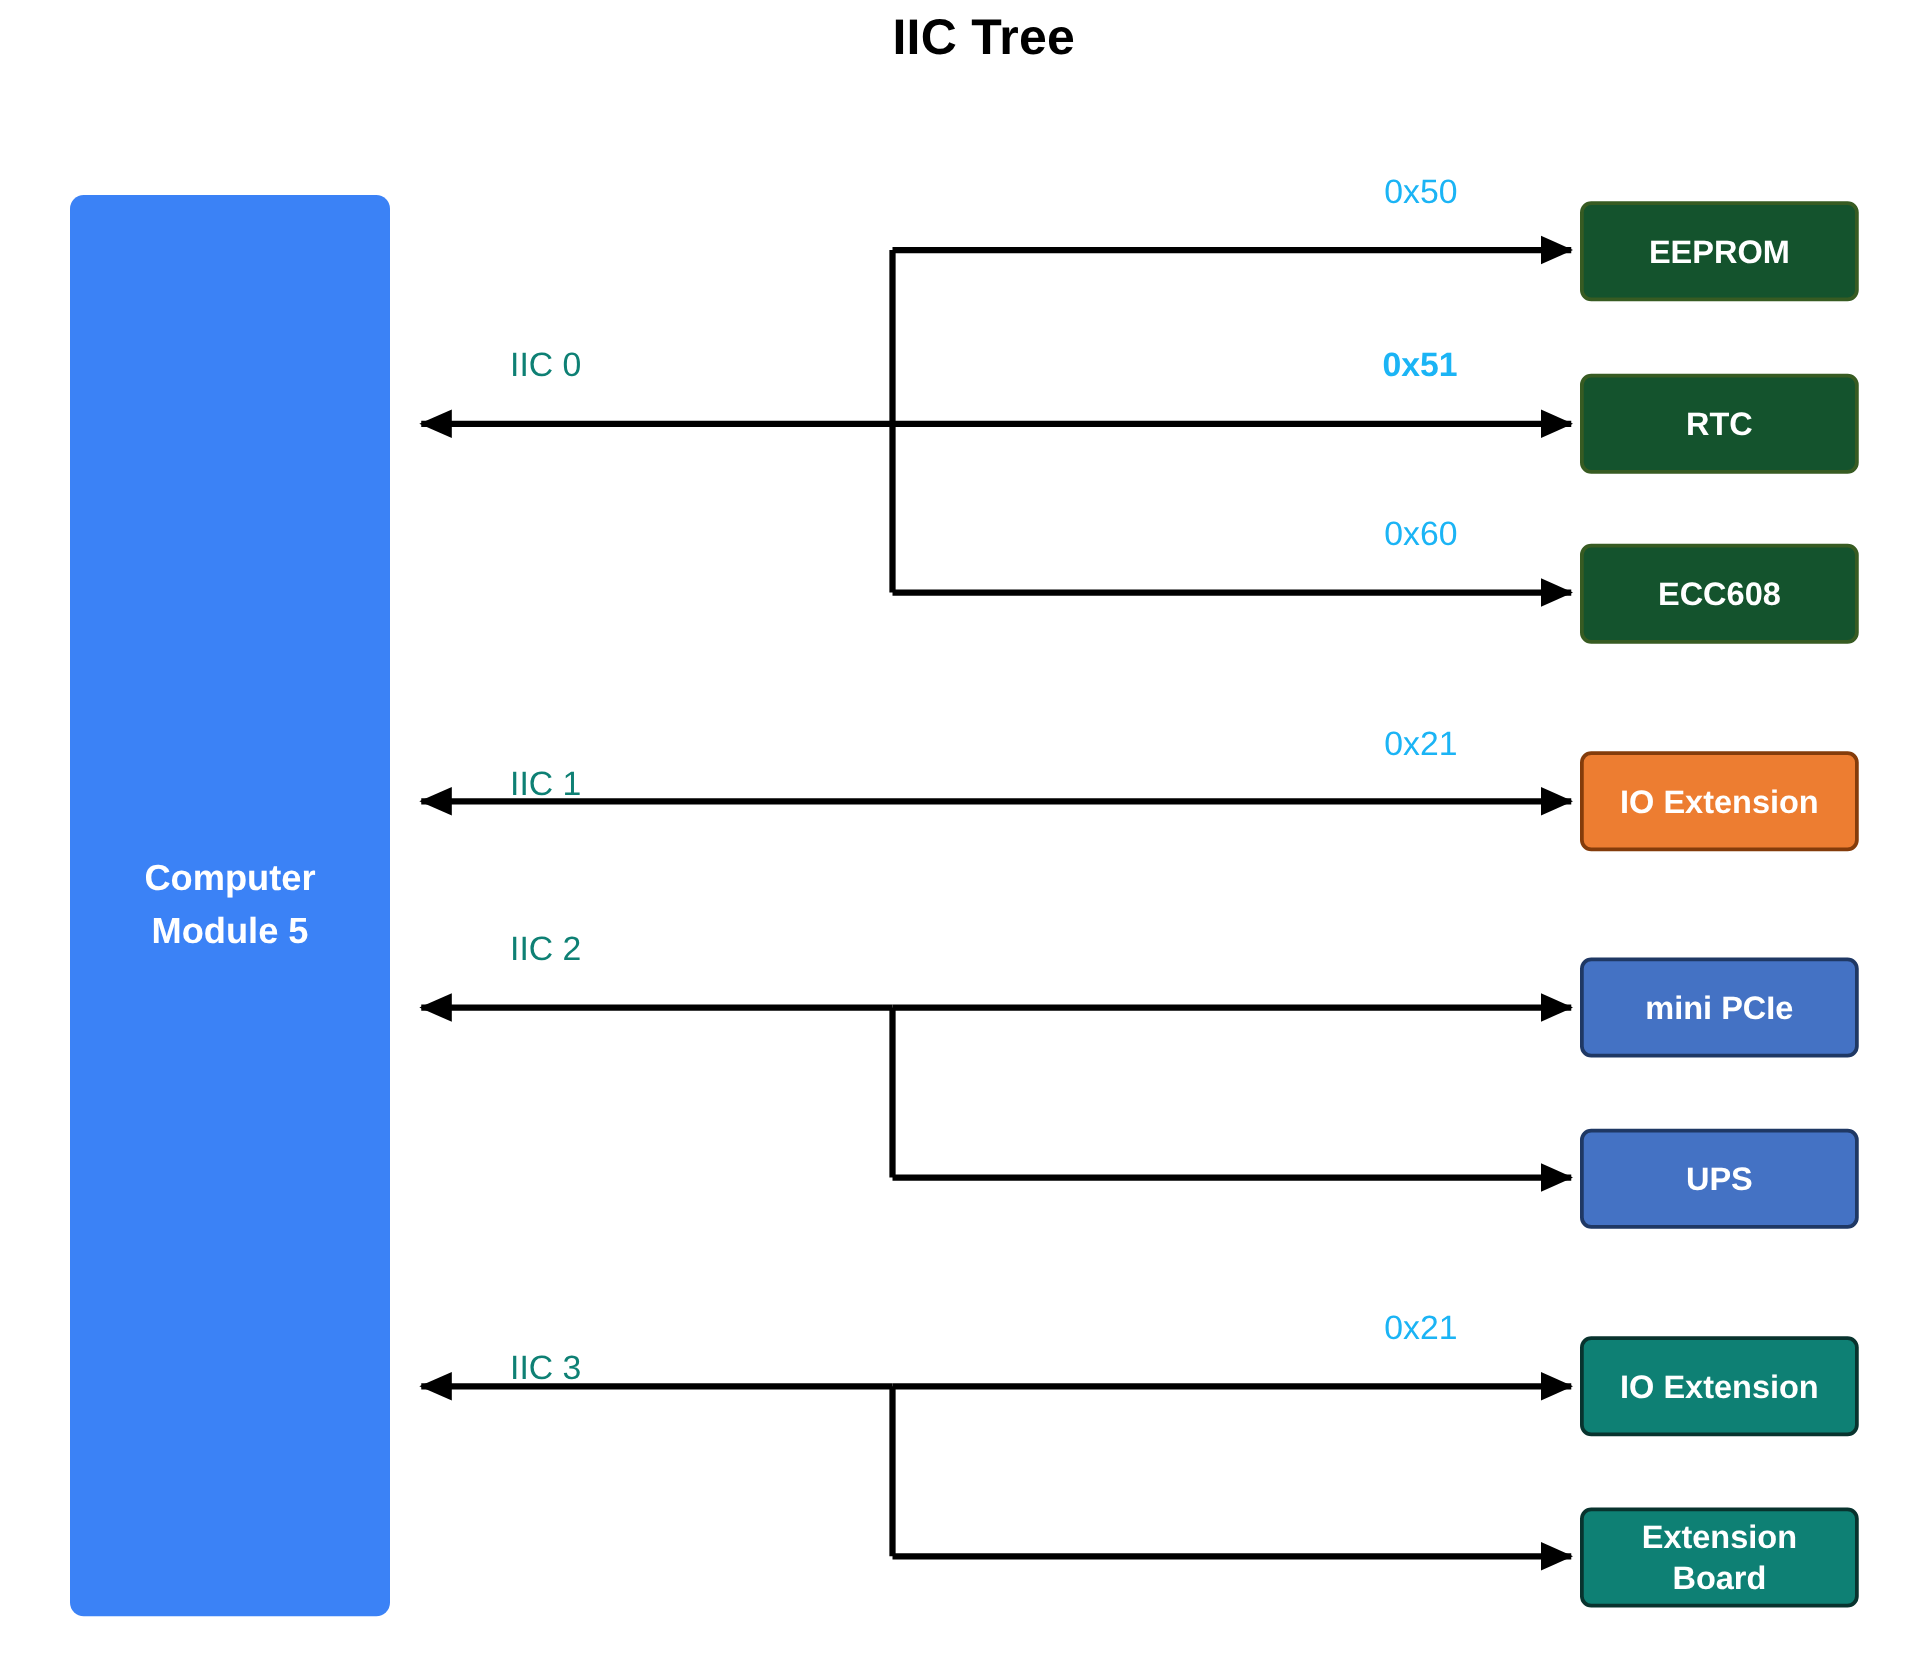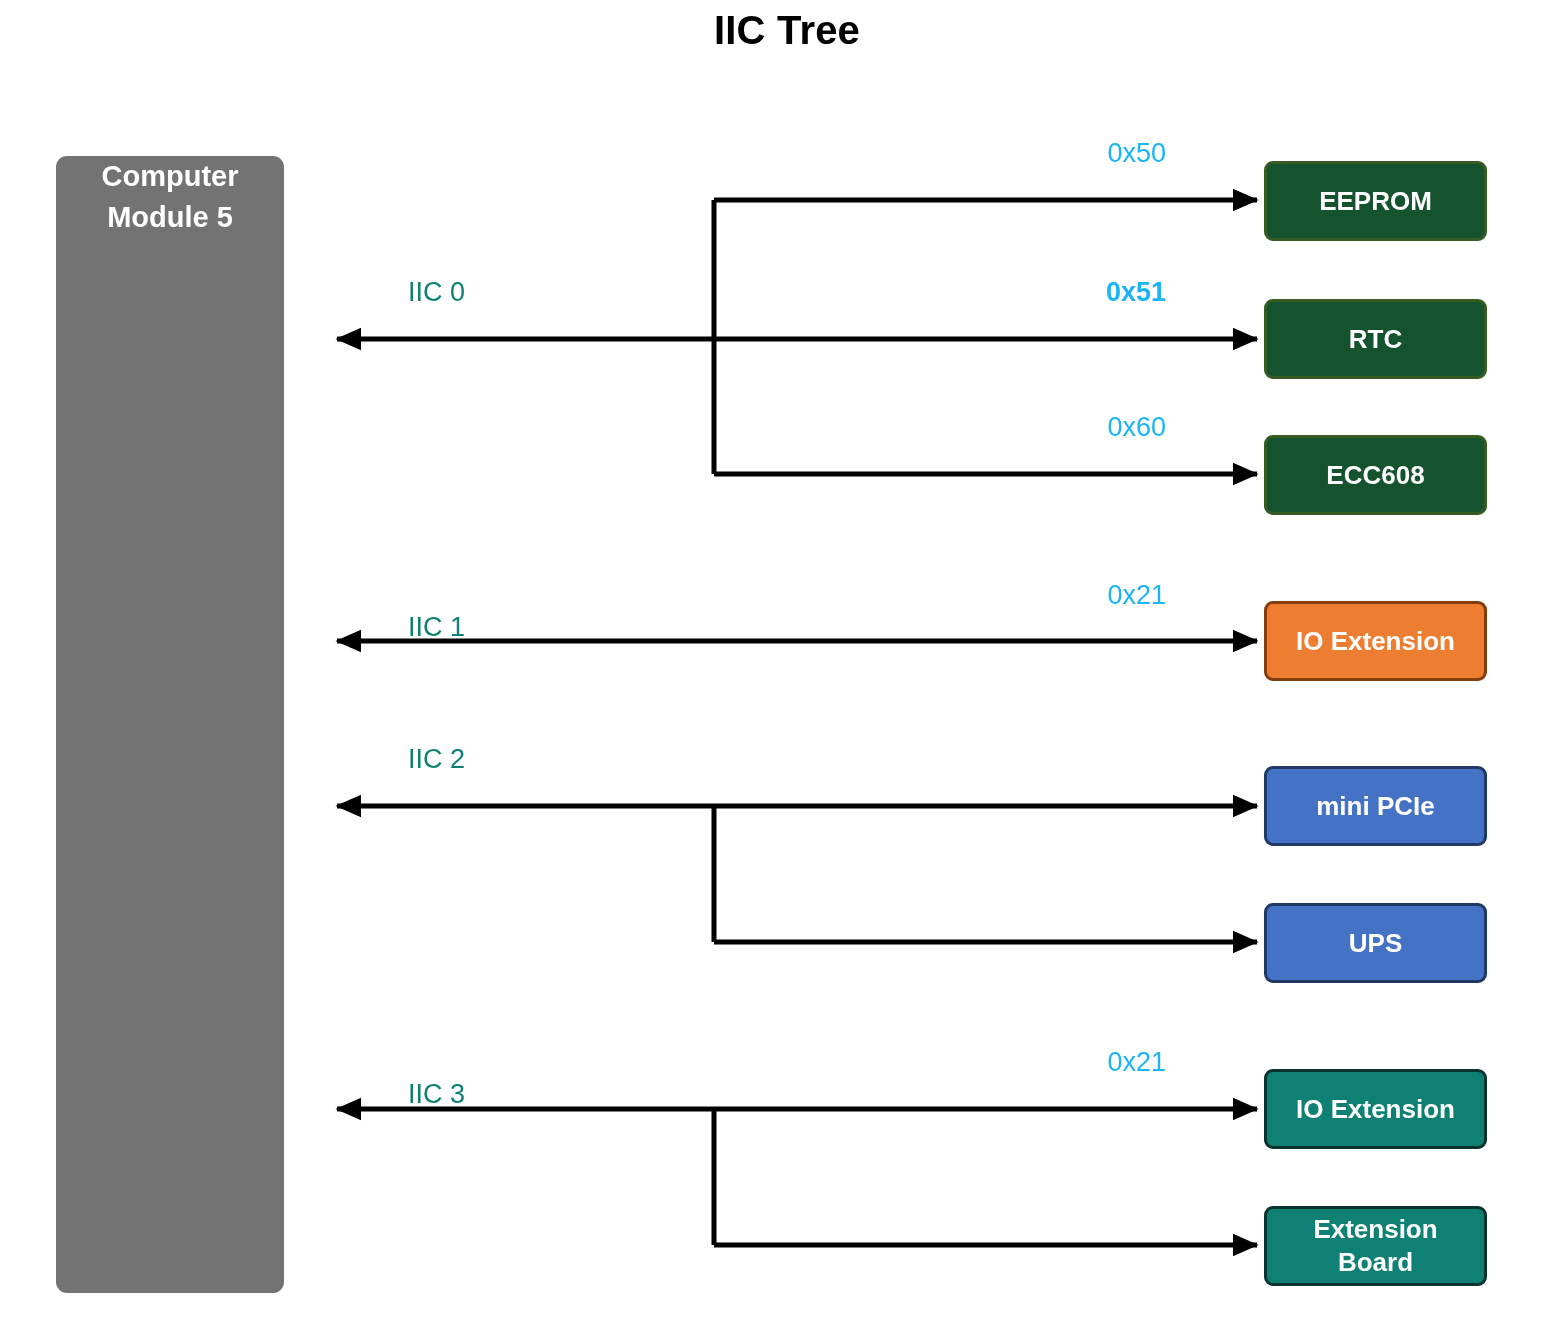--- a/index.html
+++ b/index.html
@@ -37,25 +37,26 @@
     font-weight: bold;
     color: #000000;
     letter-spacing: 0.2px;
   }
 
   
   .host-block {
     position: absolute;
     left: 56px;
     top: 156px;
-    width: 228px;
+    width: 256px;
     height: 1137px;
-    background: #737373;
+    background: #3b82f6;
     border-radius: 11px;
     display: flex;
+    align-items: center;
     justify-content: center;
     box-sizing: border-box;
   }
   .host-label {
     color: #ffffff;
     font-size: 29px;
     font-weight: bold;
     line-height: 1.42;
     text-align: center;
     white-space: pre-line;

